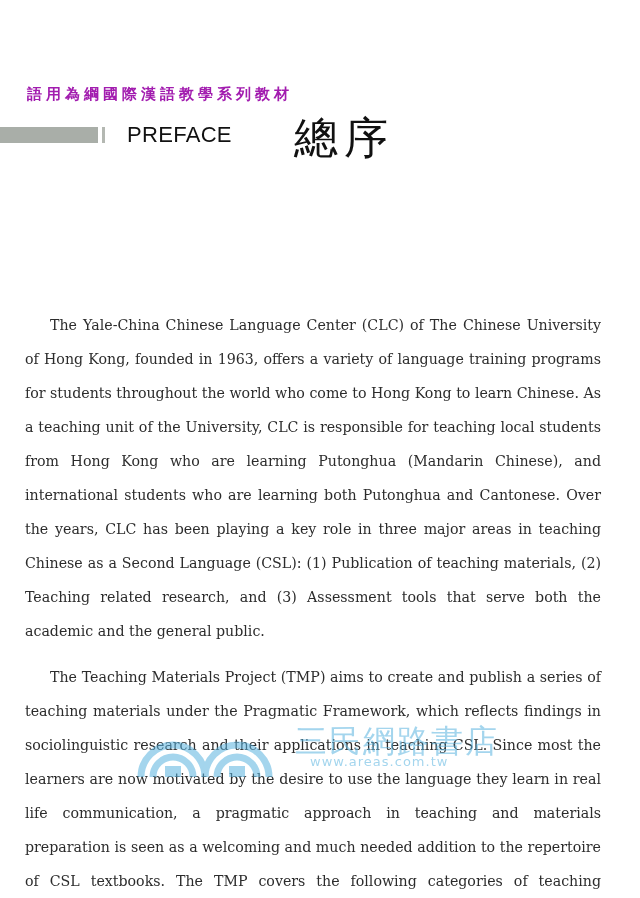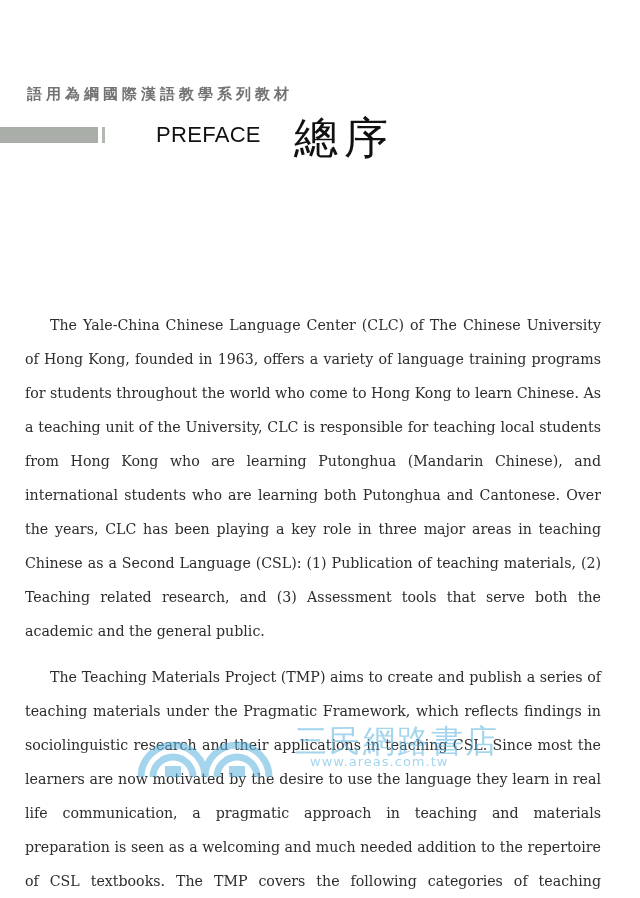--- a/index.html
+++ b/index.html
@@ -15,21 +15,21 @@
       color: #2a2a2a;
     }
     .series-title {
       position: absolute;
       left: 27px;
       top: 85px;
       font-family: "DejaVu Serif", serif;
       font-size: 15px;
       font-weight: bold;
       letter-spacing: 4px;
-      color: #737373;
+      color: #a21caf;
       white-space: nowrap;
     }
     .header-bar {
       position: absolute;
       left: 0;
       top: 127px;
       width: 98px;
       height: 16px;
       background: #a9aea8;
     }
@@ -43,21 +43,20 @@
     }
     .preface-en {
       position: absolute;
       left: 127px;
       top: 122px;
       font-family: "Liberation Sans", sans-serif;
       font-size: 22px;
       color: #111;
       letter-spacing: 0.3px;
       white-space: nowrap;
-      margin-left: 29px;
     }
     .preface-zh {
       position: absolute;
       left: 250px;
       top: 116px;
       font-family: "DejaVu Serif", serif;
       font-size: 44px;
       color: #111;
       letter-spacing: 6px;
       white-space: nowrap;

